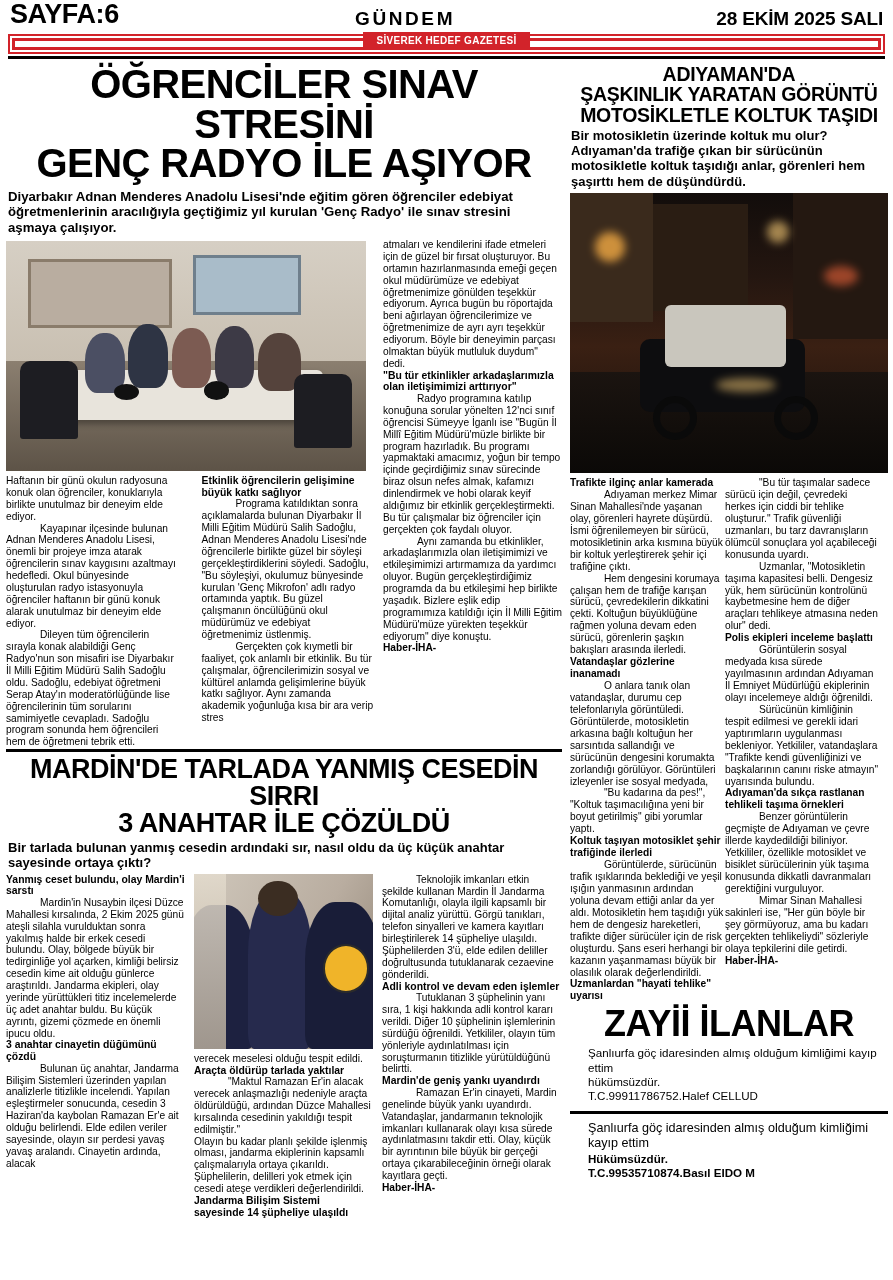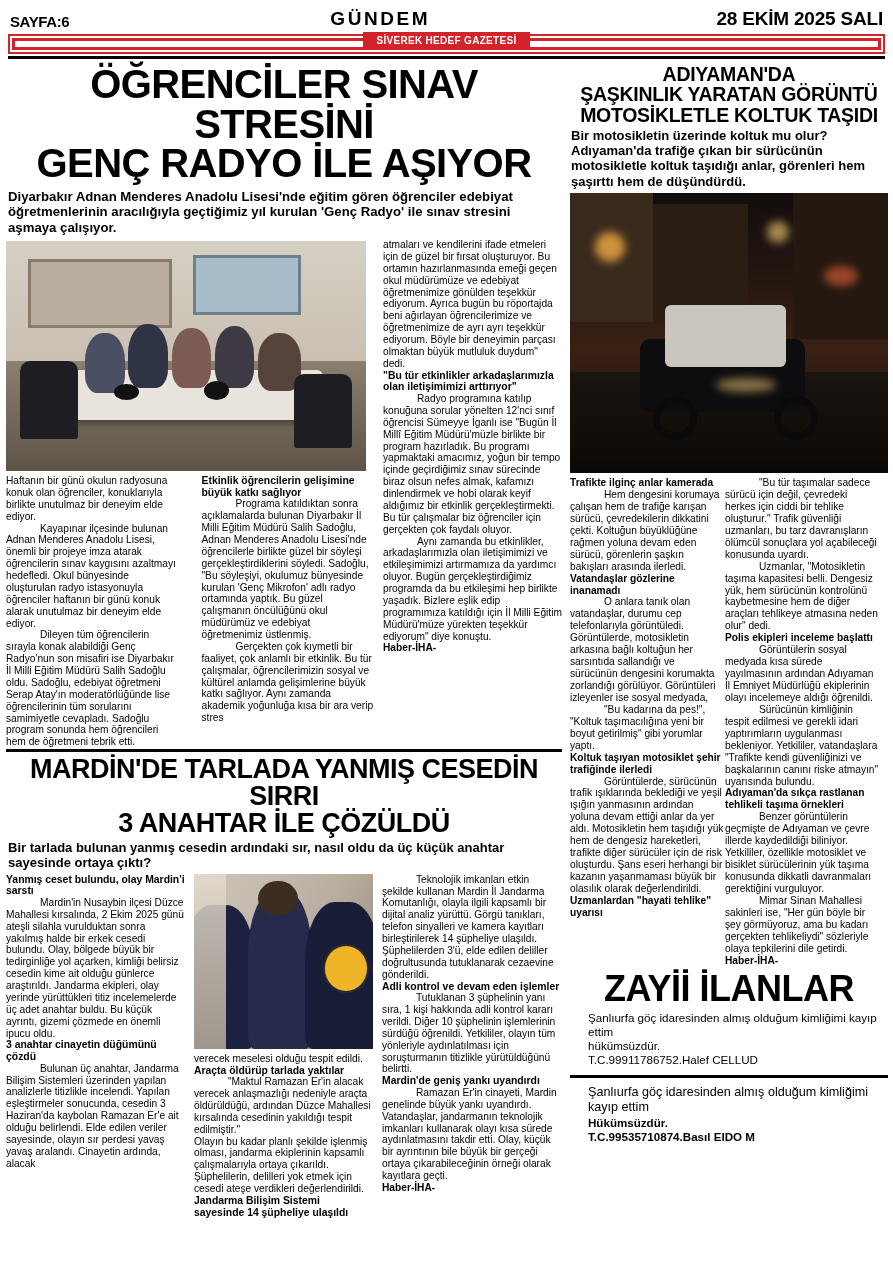--- a/index.html
+++ b/index.html
@@ -11,21 +11,21 @@
     color:#000;
     overflow:hidden;
   }
   .page { position:relative; width:893px; height:1280px; padding:0 6px; }
 
   
   .masthead{
     display:flex; align-items:flex-end; justify-content:space-between;
     height:32px; padding:0 4px 2px 4px;
   }
-  .masthead-left{ font-size:15px; font-weight:bold; letter-spacing:-0.4px; font-family:"Liberation Sans",sans-serif;}
+  .masthead-left{ font-size:27px; font-weight:bold; letter-spacing:-0.4px; font-family:"Liberation Sans",sans-serif;}
   .masthead-center{ font-size:19px; font-weight:bold; letter-spacing:2.6px; }
   .masthead-right{ font-size:19px; font-weight:bold; letter-spacing:-0.2px;margin-left:25px; }
 
   .ribbon{
     position:relative;
     height:20px;
     border:2px solid #d2232a;
     background:#ffffff;
     margin:2px 2px 0 2px;
   }
@@ -303,20 +303,21 @@
             <div class="p2-seat" style="left:30%;top:40%;width:38%;height:22%;"></div>
             <div style="position:absolute;left:26%;bottom:12%;width:44px;height:44px;border:7px solid #0a0a0a;border-radius:50%;background:transparent;"></div>
             <div style="position:absolute;right:22%;bottom:12%;width:44px;height:44px;border:7px solid #0a0a0a;border-radius:50%;background:transparent;"></div>
             <div class="p2-light" style="left:46%;top:66%;width:60px;height:14px;background:#ffd27a;opacity:.5;"></div>
           </div>
         </div>
 
         <div class="cols2">
           <div class="rcol">
             <p class="sub">Trafikte ilginç anlar kamerada</p>
+            <p class="ind">Adıyaman merkez Mimar Sinan Mahallesi'nde yaşanan olay, görenleri hayrete düşürdü. İsmi öğrenilemeyen bir sürücü, motosikletinin arka kısmına büyük bir koltuk yerleştirerek şehir içi trafiğine çıktı.</p>
             <p class="ind">Hem dengesini korumaya çalışan hem de trafiğe karışan sürücü, çevredekilerin dikkatini çekti. Koltuğun büyüklüğüne rağmen yoluna devam eden sürücü, görenlerin şaşkın bakışları arasında ilerledi.</p>
             <p class="sub">Vatandaşlar gözlerine inanamadı</p>
             <p class="ind">O anlara tanık olan vatandaşlar, durumu cep telefonlarıyla görüntüledi. Görüntülerde, motosikletin arkasına bağlı koltuğun her sarsıntıda sallandığı ve sürücünün dengesini korumakta zorlandığı görülüyor. Görüntüleri izleyenler ise sosyal medyada,</p>
             <p class="ind">"Bu kadarına da pes!", "Koltuk taşımacılığına yeni bir boyut getirilmiş" gibi yorumlar yaptı.</p>
             <p class="sub">Koltuk taşıyan motosiklet şehir trafiğinde ilerledi</p>
             <p class="ind">Görüntülerde, sürücünün trafik ışıklarında beklediği ve yeşil ışığın yanmasının ardından yoluna devam ettiği anlar da yer aldı. Motosikletin hem taşıdığı yük hem de dengesiz hareketleri, trafikte diğer sürücüler için de risk oluşturdu. Şans eseri herhangi bir kazanın yaşanmaması büyük bir olasılık olarak değerlendirildi.</p>
             <p class="sub">Uzmanlardan "hayati tehlike" uyarısı</p>
           </div>
 
           <div class="rcol">

